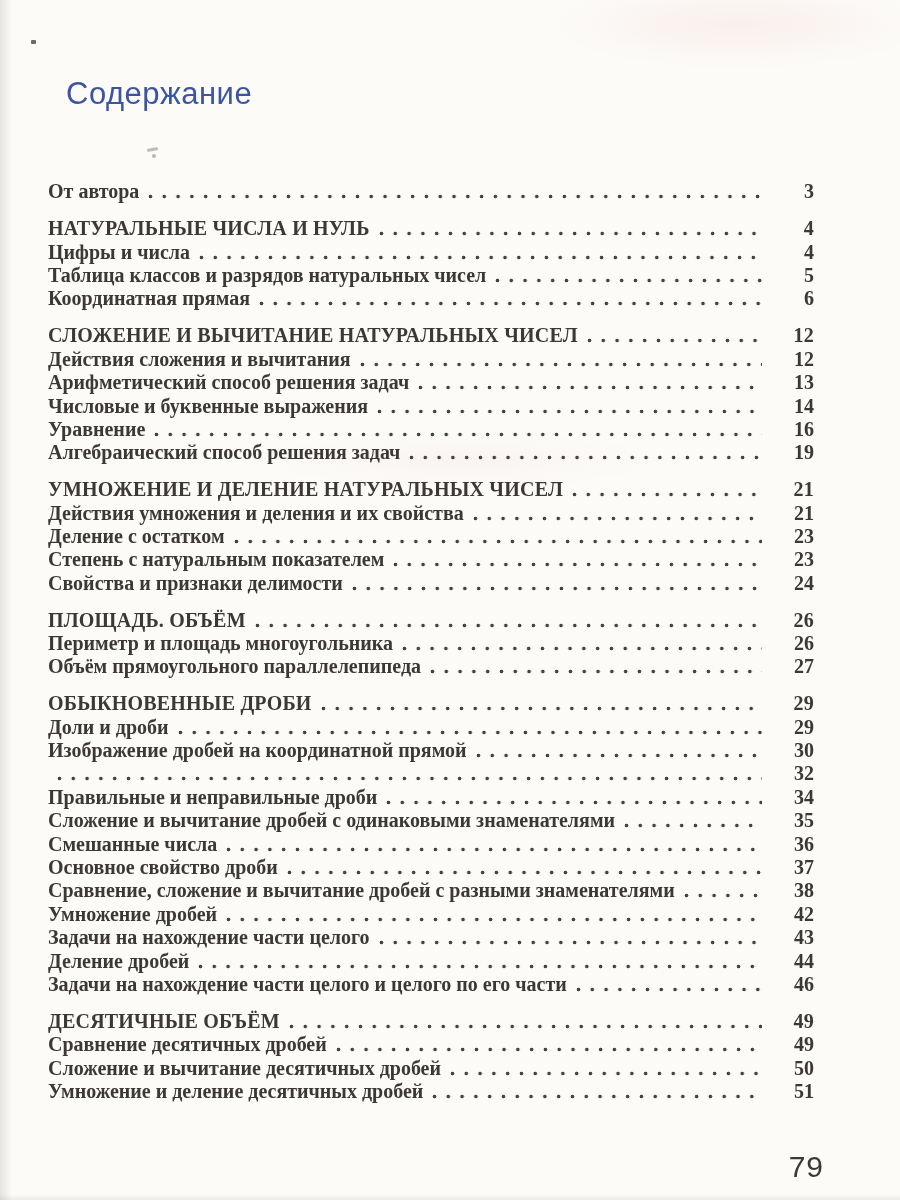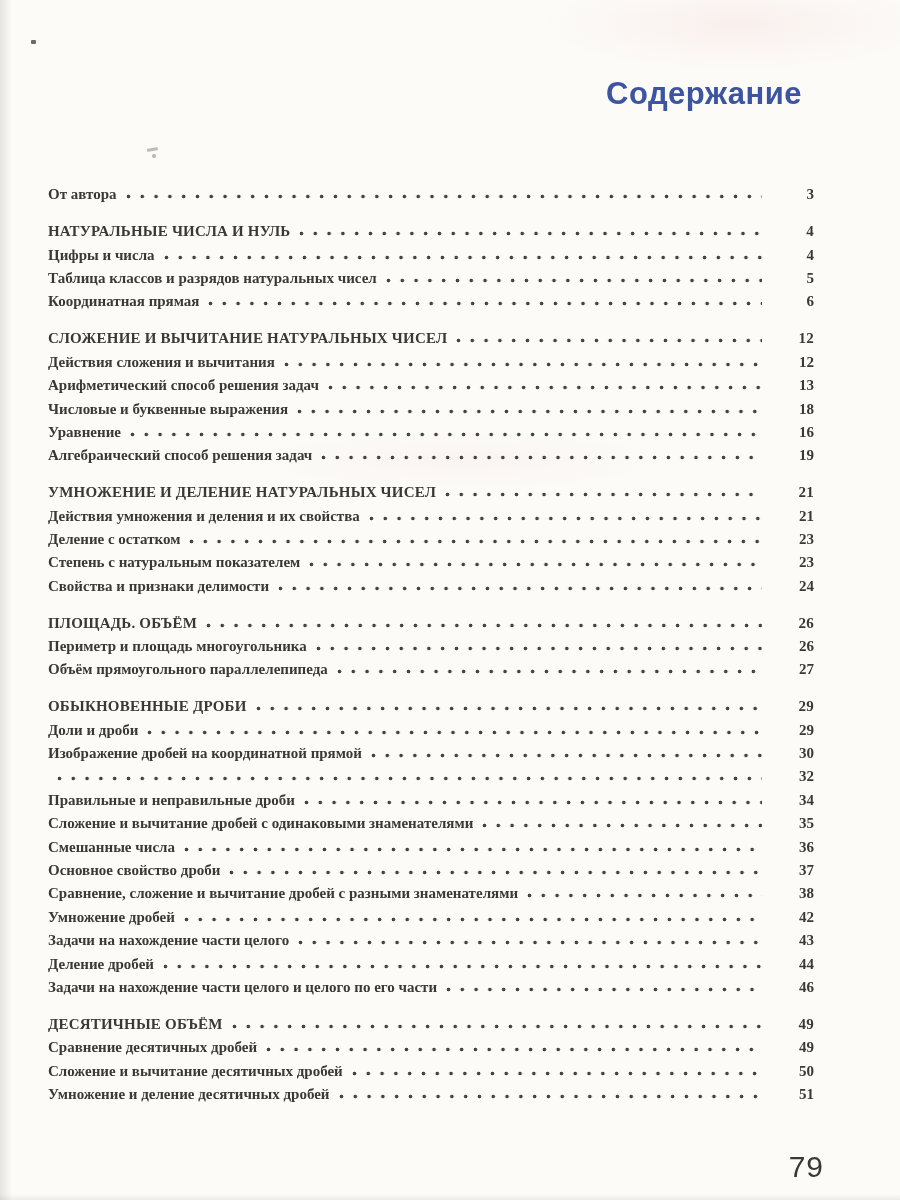--- a/index.html
+++ b/index.html
@@ -35,34 +35,34 @@
     background:radial-gradient(ellipse at 55% 35%,rgba(225,140,140,0.10),rgba(225,140,140,0) 70%);
     pointer-events:none;
   }
   .smudge-pink2{
     position:absolute;left:250px;top:430px;width:420px;height:60px;
     background:radial-gradient(ellipse at 50% 50%,rgba(220,150,150,0.07),rgba(220,150,150,0) 70%);
     pointer-events:none;
   }
 
   .title{
-    position:absolute;top:55px;left:36px;width:766px;
-    text-align:right;
+    position:absolute;top:55px;left:66px;width:766px;
+    text-align:left;
     font-family:"Liberation Sans","DejaVu Sans",sans-serif;
-    font-weight:bold;font-size:31px;letter-spacing:0.5px;
+    font-weight:normal;font-size:31px;letter-spacing:0.5px;
     color:var(--title-blue);
   }
 
   .toc{
     position:absolute;left:48px;top:180px;width:766px;
   }
   .row{
     display:flex;align-items:flex-end;
     height:23.4px;
-    font-size:15px;font-weight:bold;
+    font-size:20px;font-weight:bold;
     white-space:nowrap;
   }
   .row.heading{margin-top:13.5px;letter-spacing:0.2px;}
   .row .label{flex:0 0 auto;}
   .row .leader{
     flex:1 1 auto;min-width:18px;height:5px;
     margin:0 10px 4px 9px;
     background-image:radial-gradient(circle at 2.5px 2.5px,#46423f 1.55px,rgba(0,0,0,0) 2.15px);
     background-size:13.8px 5px;
     background-repeat:repeat-x;
@@ -128,21 +128,21 @@
         <span class="pagenum">12</span>
       </div>
       <div class="row">
         <span class="label">Арифметический способ решения задач</span>
         <span class="leader"></span>
         <span class="pagenum">13</span>
       </div>
       <div class="row">
         <span class="label">Числовые и буквенные выражения</span>
         <span class="leader"></span>
-        <span class="pagenum">18</span>
+        <span class="pagenum">14</span>
       </div>
       <div class="row">
         <span class="label">Уравнение</span>
         <span class="leader"></span>
         <span class="pagenum">16</span>
       </div>
       <div class="row">
         <span class="label">Алгебраический способ решения задач</span>
         <span class="leader"></span>
         <span class="pagenum">19</span>

